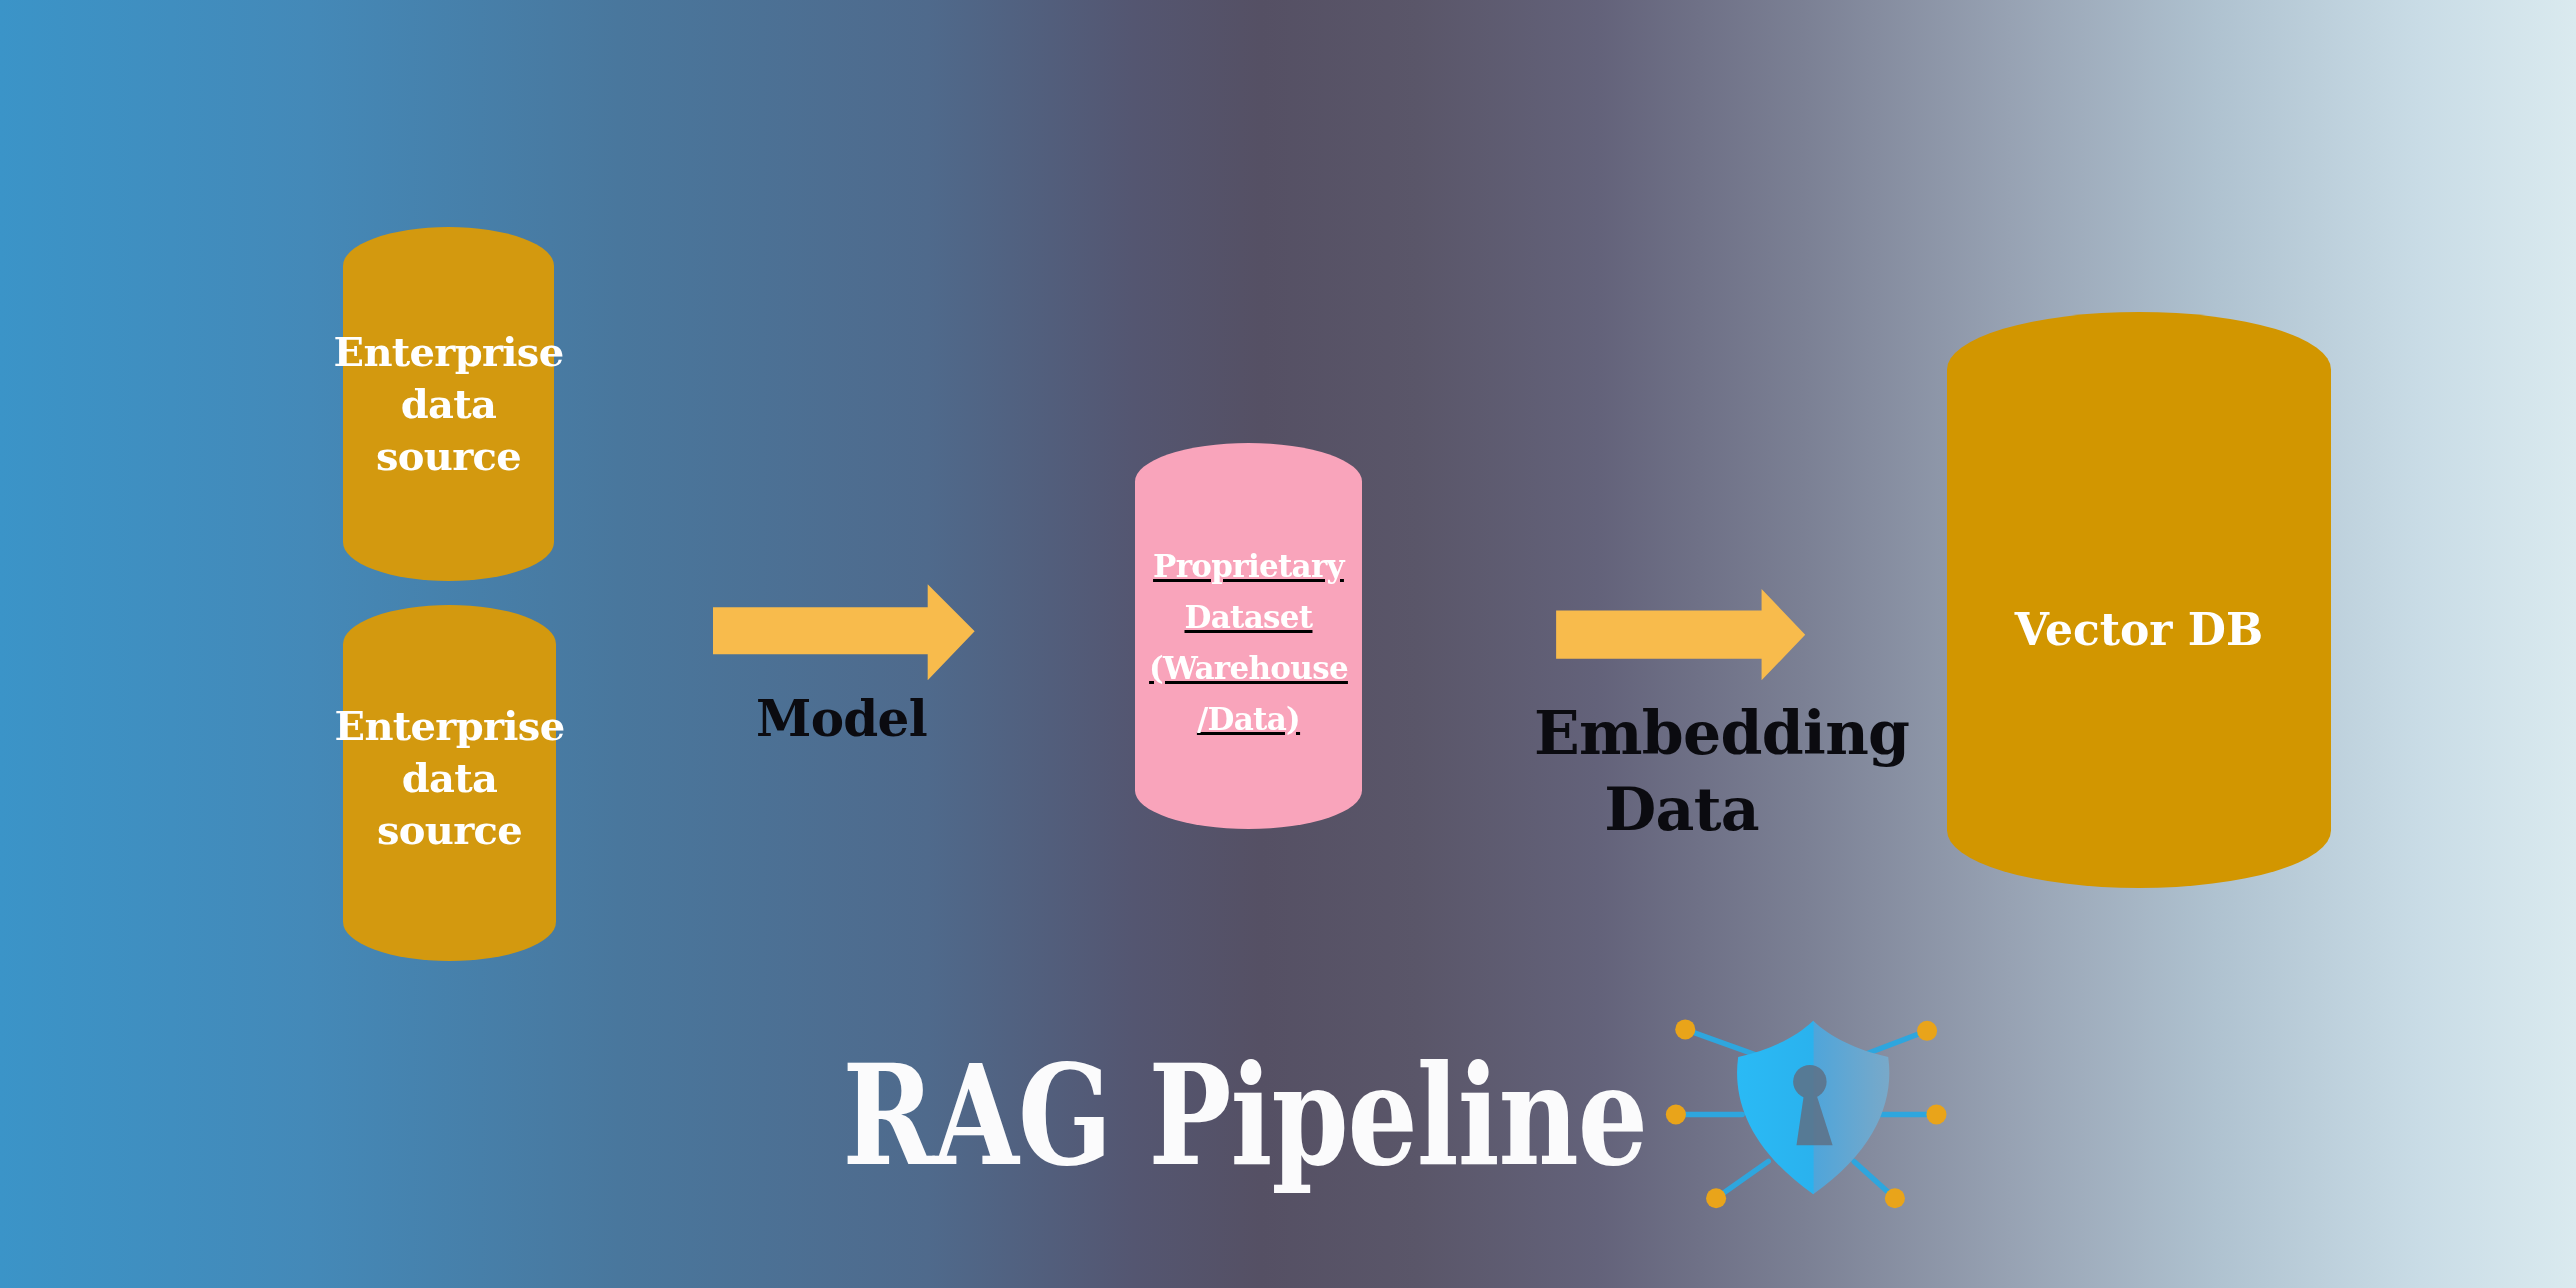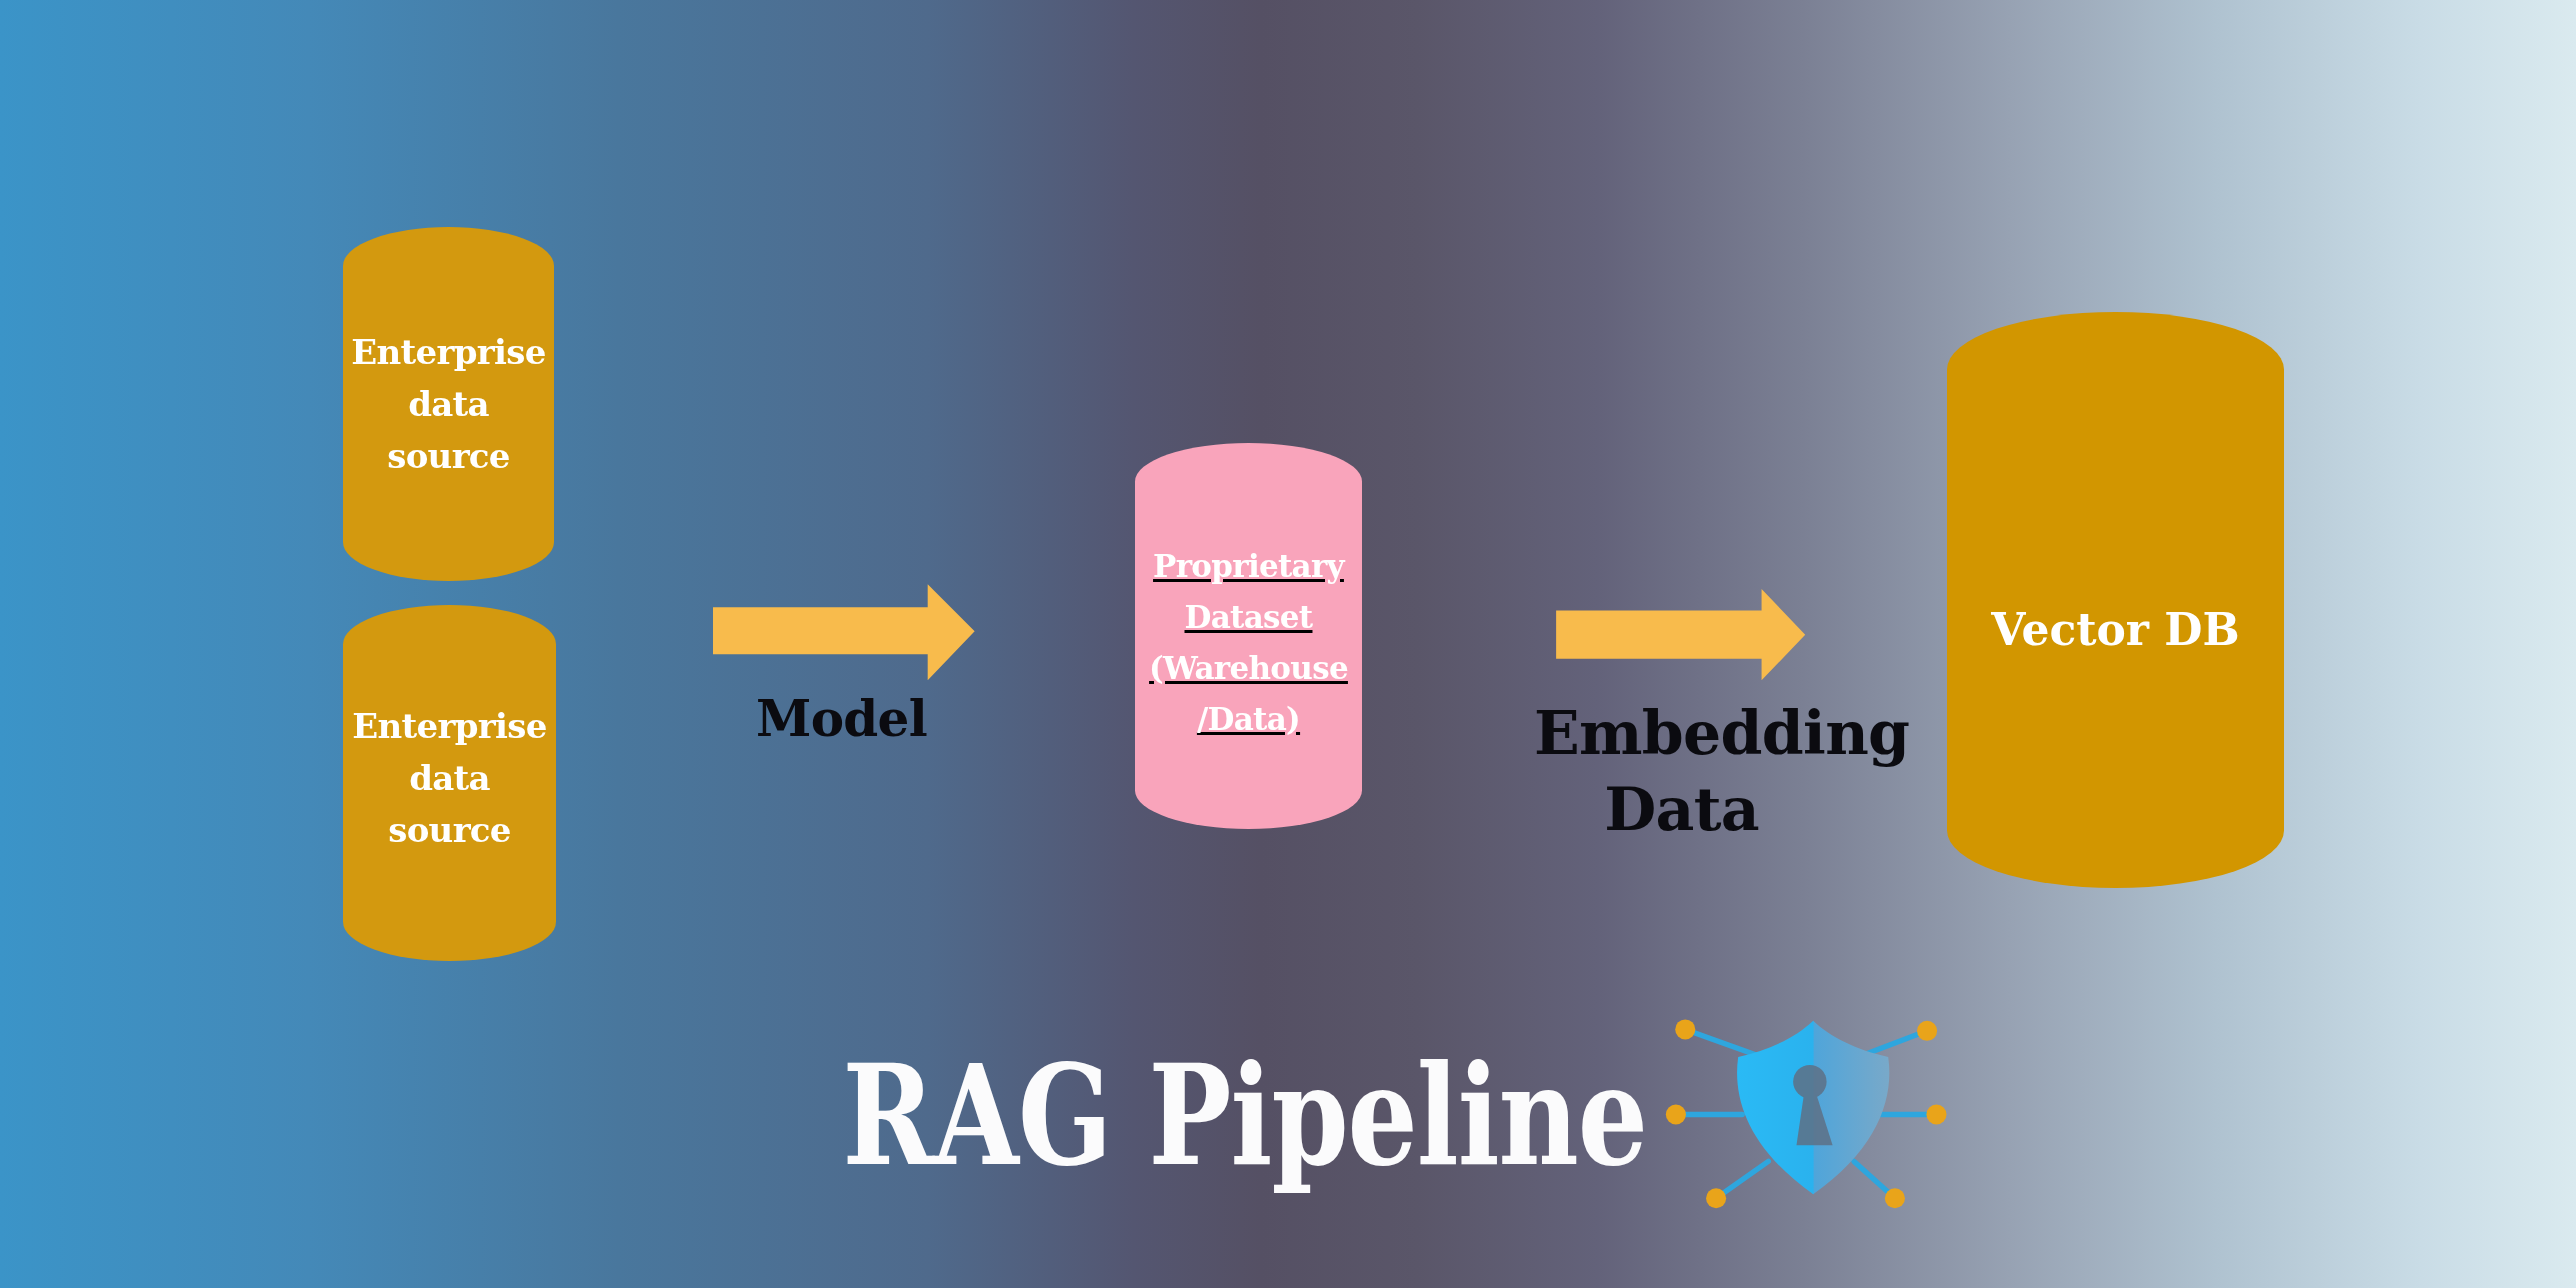--- a/index.html
+++ b/index.html
@@ -41,26 +41,26 @@
   .cyl-label {
     font-weight: 700;
     letter-spacing: -0.7px;
     color: #fff;
   }
   .cyl-label .line { display: block; }
 
   .cyl-enterprise-1 { left: 343px; top: 227px; width: 211px; height: 354px; }
   .cyl-enterprise-2 { left: 343px; top: 605px; width: 213px; height: 356px; padding-bottom: 9.4px; box-sizing: border-box; }
   .cyl-enterprise-1 .cyl-label,
-  .cyl-enterprise-2 .cyl-label { font-size: 34px; line-height: 52px; }
+  .cyl-enterprise-2 .cyl-label { font-size: 40px; line-height: 52px; }
 
   .cyl-proprietary { left: 1135px; top: 443px; width: 227px; height: 386px; padding-top: 13.4px; box-sizing: border-box; border-radius: 50% / 10%; text-decoration: underline; }
   .cyl-proprietary .cyl-label { font-size: 31px; line-height: 51px; }
 
-  .cyl-vectordb { left: 1947px; top: 312px; width: 337px; height: 576px; padding-top: 59px; box-sizing: border-box; border-radius: 50% / 10%; }
+  .cyl-vectordb { left: 1947px; top: 312px; width: 384px; height: 576px; padding-top: 59px; box-sizing: border-box; border-radius: 50% / 10%; }
   .cyl-vectordb .cyl-label { font-size: 44px; line-height: 54px; letter-spacing: 0; }
 
   
   .arrow-svg { position: absolute; display: block; }
   .arrow-1 { left: 713px; top: 583px; width: 263px; height: 98px; }
   .arrow-2 { left: 1556px; top: 589px; width: 250px; height: 94px; }
 
   
   .flow-label {
     position: absolute;

